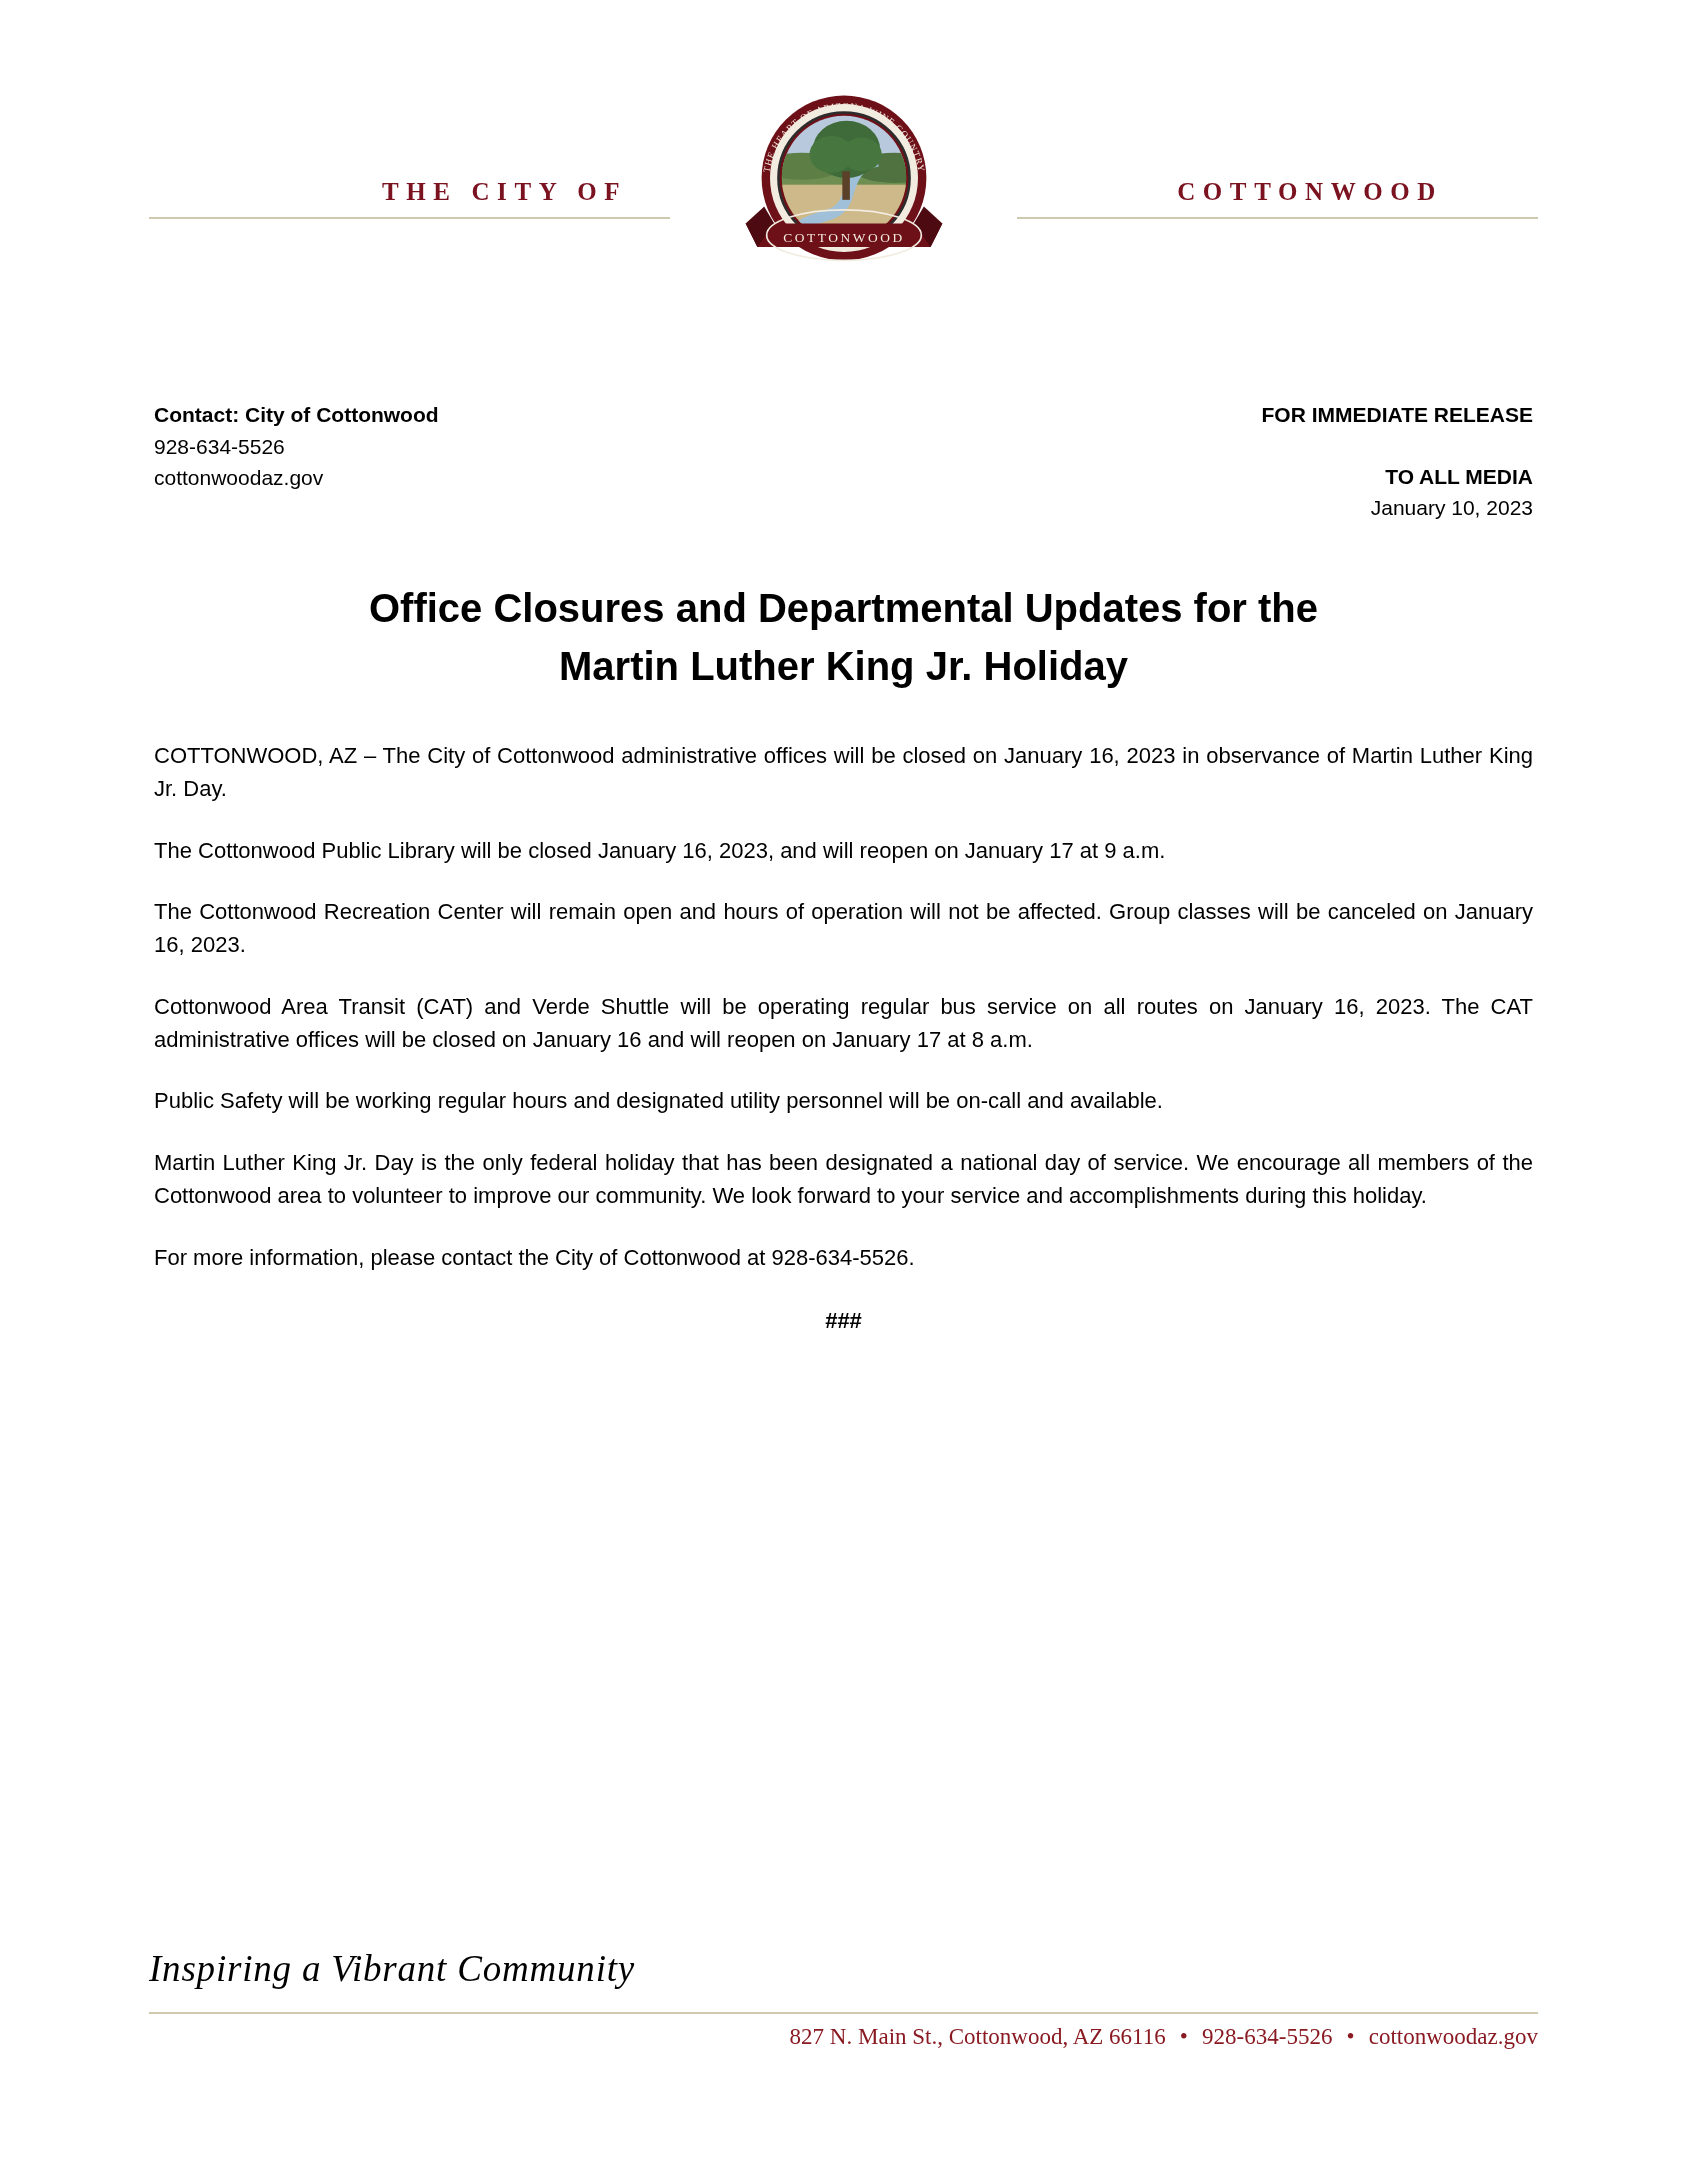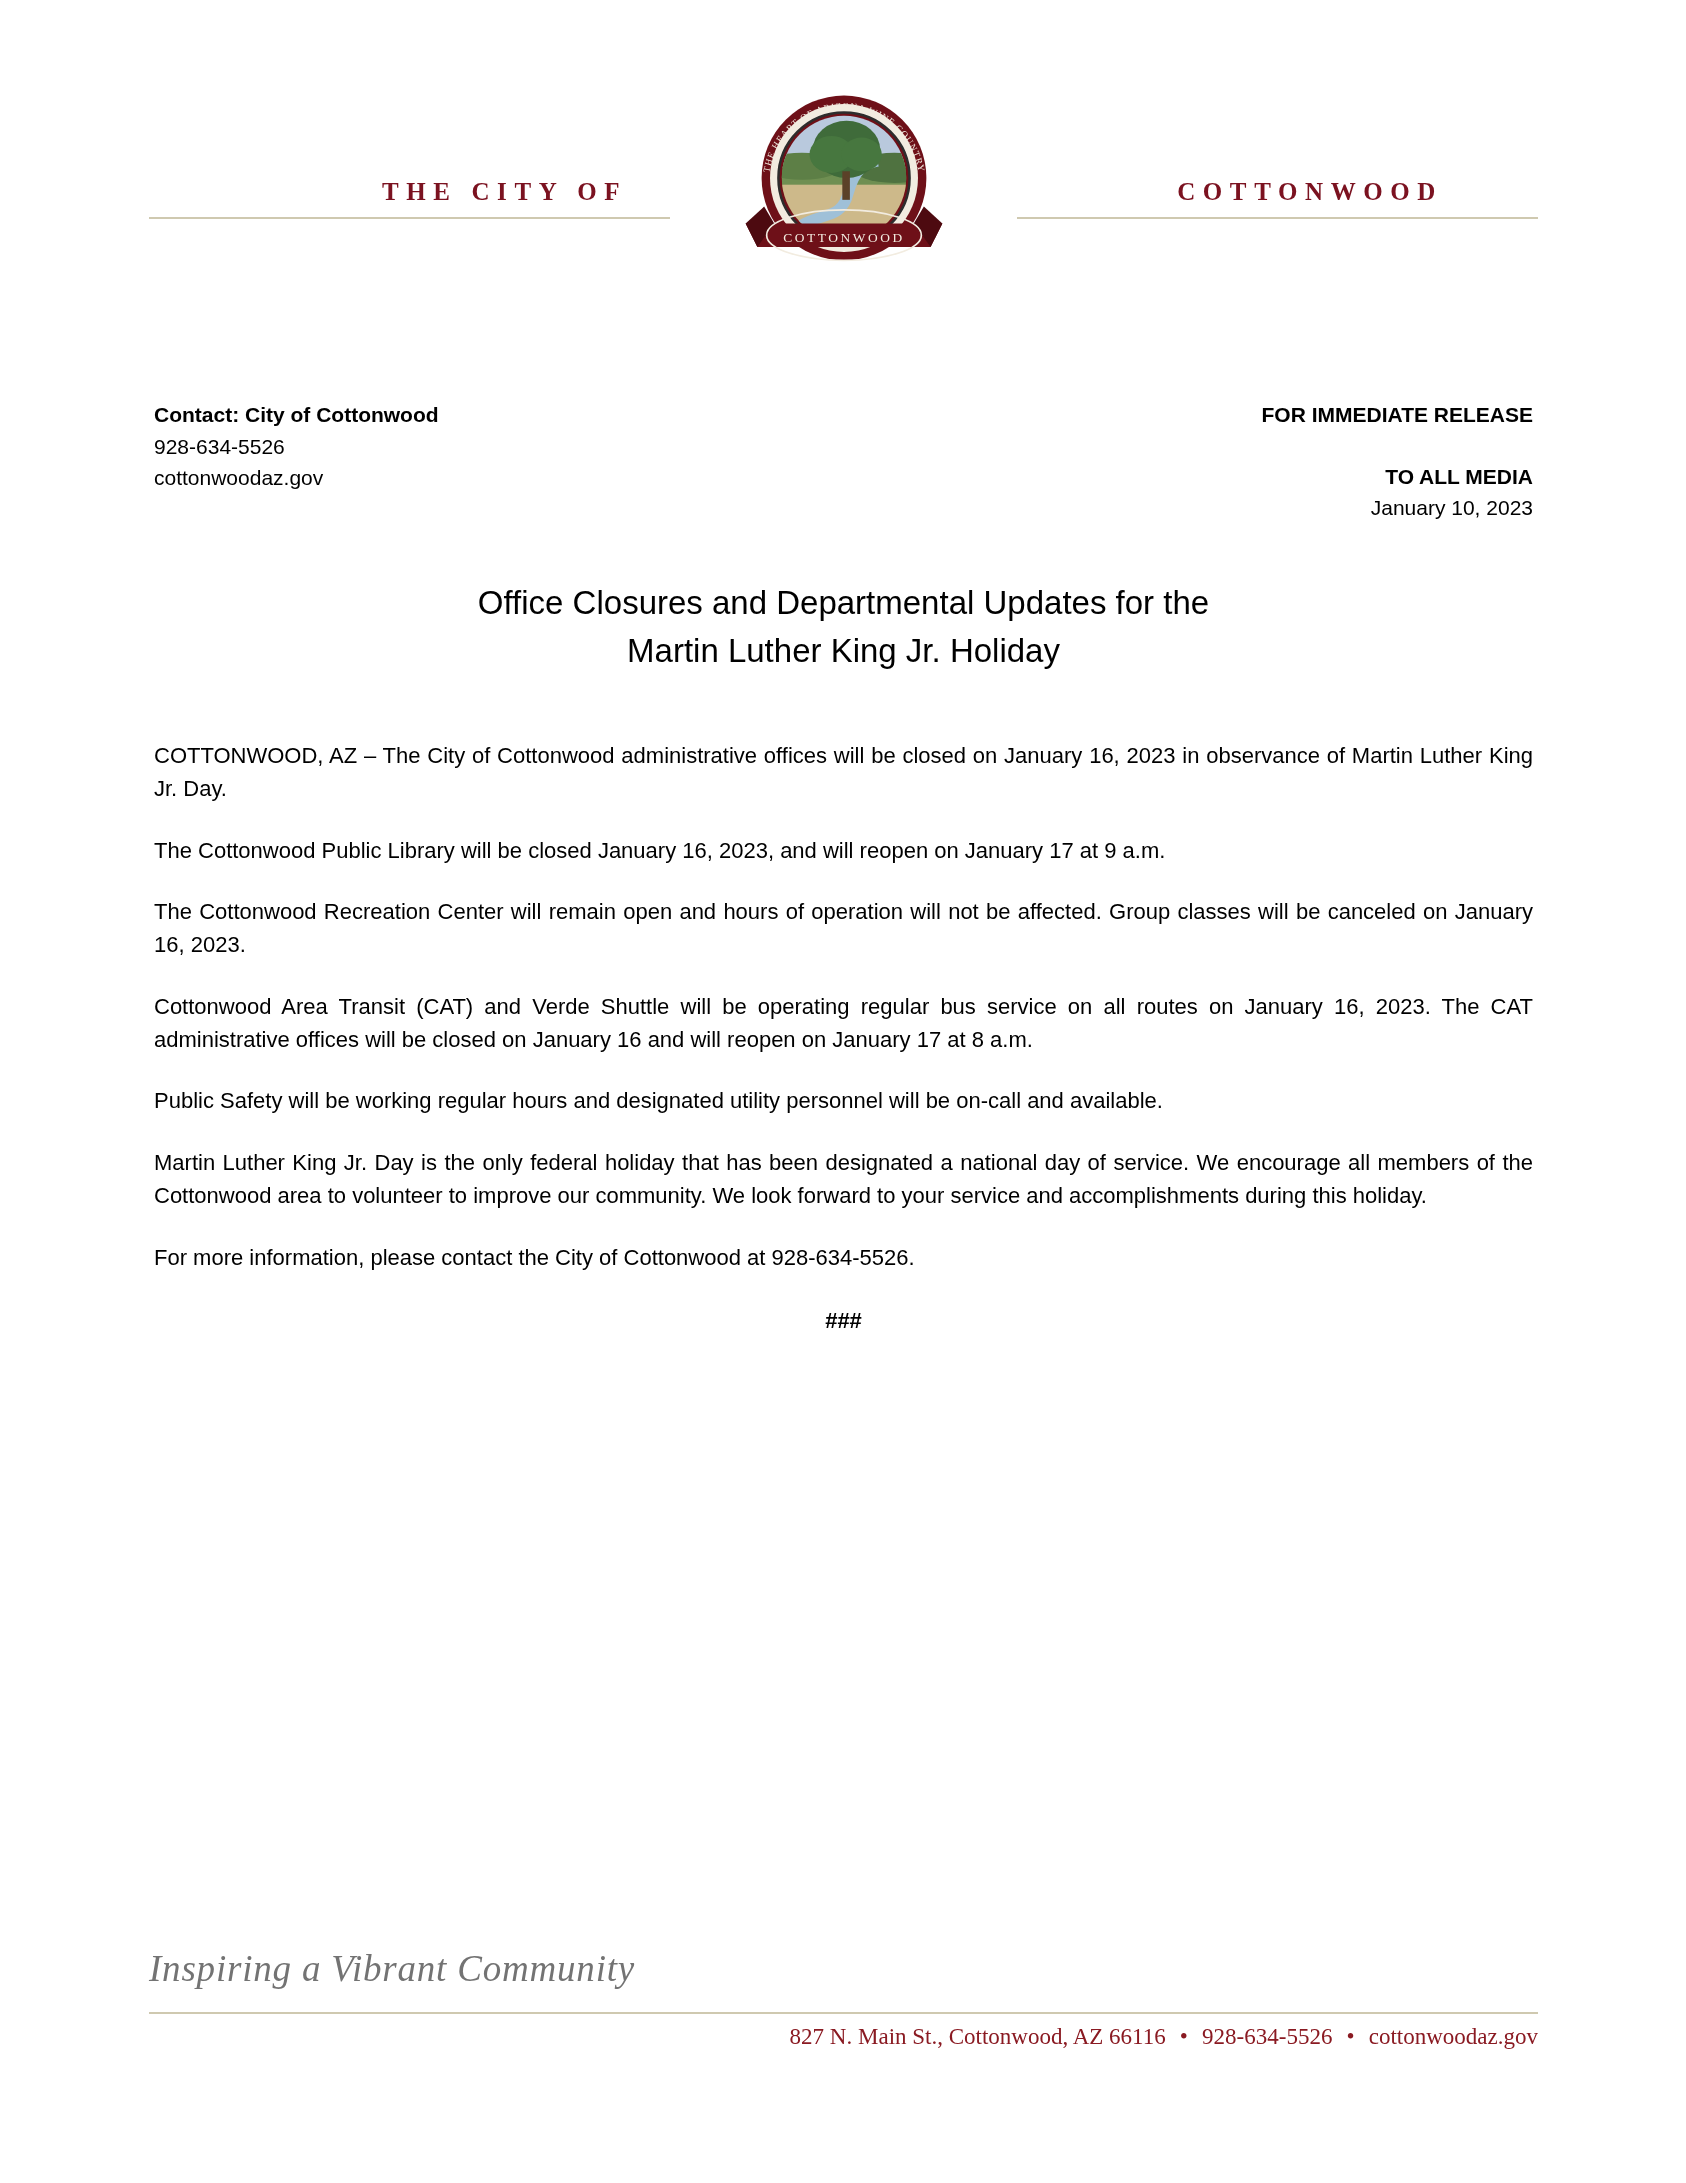--- a/index.html
+++ b/index.html
@@ -73,22 +73,22 @@
   .meta-right { text-align: right; }
   .meta-left .bold, .meta-right .bold { font-weight: bold; margin-top: 30px; }
 
   
   .doc-title {
     position: absolute;
     top: 579px;
     left: 154px;
     right: 154px;
     text-align: center;
-    font-size: 33px;
-    font-weight: normal;
+    font-size: 40px;
+    font-weight: bold;
     line-height: 1.45;
   }
 
   
   .body-copy {
     position: absolute;
     top: 739px;
     left: 154px;
     right: 154px;
     font-size: 22px;
@@ -114,21 +114,21 @@
     bottom: 118px;
     height: 118px;
   }
   .tagline {
     position: absolute;
     left: 149px;
     top: 0px;
     font-family: "Liberation Serif", serif;
     font-style: italic;
     font-size: 37px;
-    color: #737373;
+    color: #000000;
     letter-spacing: 0.8px;
   }
   .footer-rule {
     position: absolute;
     left: 149px;
     right: 149px;
     top: 65px;
     height: 1.7px;
     background: #cfc9b0;
   }

